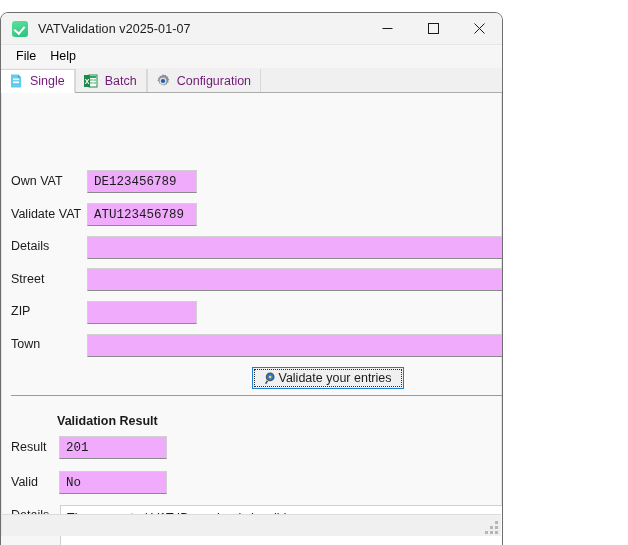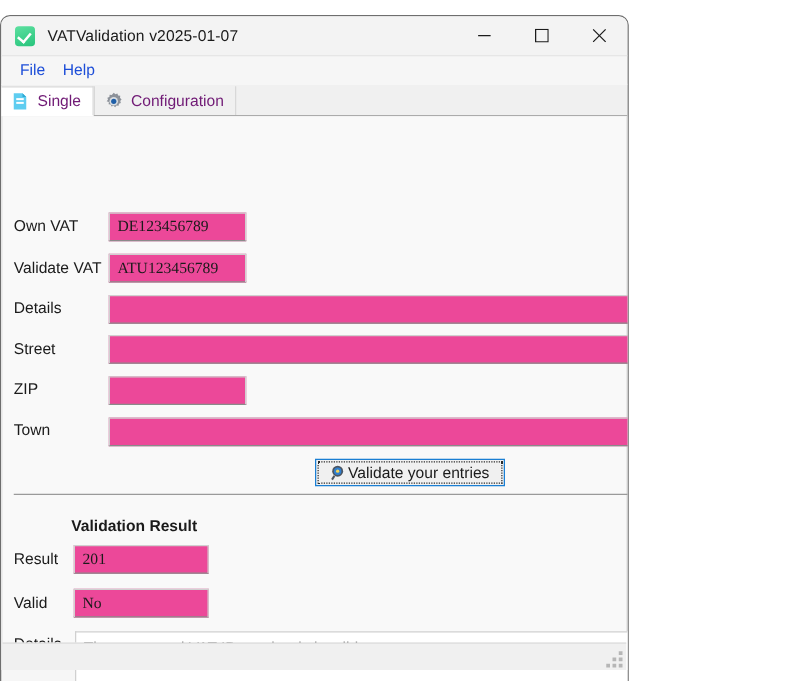--- a/index.html
+++ b/index.html
@@ -83,21 +83,21 @@
   #menubar {
     height: 22px;
     background: #f6f6f6;
     display: flex;
     align-items: center;
     padding-left: 8px;
     border-bottom: 1px solid #f6f6f6;
   }
   .menuitem {
     font-size: 12.5px;
-    color: #1d4ed8;
+    color: #000000;
     padding: 2px 7px;
     white-space: nowrap;
   }
 
   
   #tabstrip {
     height: 24px;
     background: #f0f0f0;
     display: flex;
     align-items: flex-end;
@@ -142,24 +142,24 @@
     position: absolute;
     font-size: 12.5px;
     color: #1b1b1b;
     white-space: nowrap;
   }
   .lbl.bold { font-weight: bold; }
 
   .tf {
     position: absolute;
     box-sizing: border-box;
-    background: #ec4899;
+    background: #f0abfc;
     border: 1px solid #d0d0d0;
     border-bottom: 1px solid #8a8a8a;
-    font-family: Liberation Serif, serif;
+    font-family: Liberation Mono, monospace;
     font-size: 12.5px;
     color: #1b1b1b;
     padding: 0 6px;
     line-height: 21px;
     height: 23px;
     outline: none;
   }
 
   
   #clear-btn {
@@ -309,20 +309,33 @@
     <div class="tab active">
       <svg class="tab-icon" viewBox="0 0 16 16">
         <path d="M3 1.5h7l3 3v10H3z" fill="#5fcdf0"></path>
         <path d="M10 1.5l3 3h-3z" fill="#2fa9d4"></path>
         <rect x="5" y="5.5" width="6" height="1.6" fill="#ffffff"></rect>
         <rect x="5" y="8.5" width="6" height="1.6" fill="#ffffff"></rect>
       </svg>
       <span>Single</span>
     </div>
 
+    <div class="tab">
+      <svg class="tab-icon" viewBox="0 0 16 16">
+        <rect x="6" y="2" width="8" height="12" fill="#ffffff" stroke="#1e8a49" stroke-width="1"></rect>
+        <rect x="6.8" y="3" width="6.4" height="2" fill="#2fa860"></rect>
+        <rect x="6.8" y="6" width="2.9" height="2" fill="#8fd4ab"></rect>
+        <rect x="10.3" y="6" width="2.9" height="2" fill="#8fd4ab"></rect>
+        <rect x="6.8" y="9" width="2.9" height="2" fill="#8fd4ab"></rect>
+        <rect x="10.3" y="9" width="2.9" height="2" fill="#8fd4ab"></rect>
+        <rect x="1" y="2" width="6" height="12" fill="#1e8a49"></rect>
+        <text x="4" y="11" font-size="7" font-family="Liberation Sans, sans-serif" fill="#ffffff" text-anchor="middle" font-weight="bold">X</text>
+      </svg>
+      <span>Batch</span>
+    </div>
 
     <div class="tab">
       <svg class="tab-icon" viewBox="0 0 16 16">
         <path d="M8 1.2l1.3 1.1 1.6-.5.6 1.6 1.7.2-.2 1.7 1.3 1.1-1.1 1.3.5 1.6-1.6.6-.2 1.7-1.7-.2-1.1 1.3-1.3-1.1-1.6.5-.6-1.6-1.7-.2.2-1.7L2.3 8l1.1-1.3-.5-1.6 1.6-.6.2-1.7 1.7.2z" fill="#8c9199"></path>
         <circle cx="8" cy="8" r="3.4" fill="#d8dde2"></circle>
         <circle cx="8" cy="8" r="2.1" fill="#1f5fa8"></circle>
       </svg>
       <span>Configuration</span>
     </div>
   </div>

